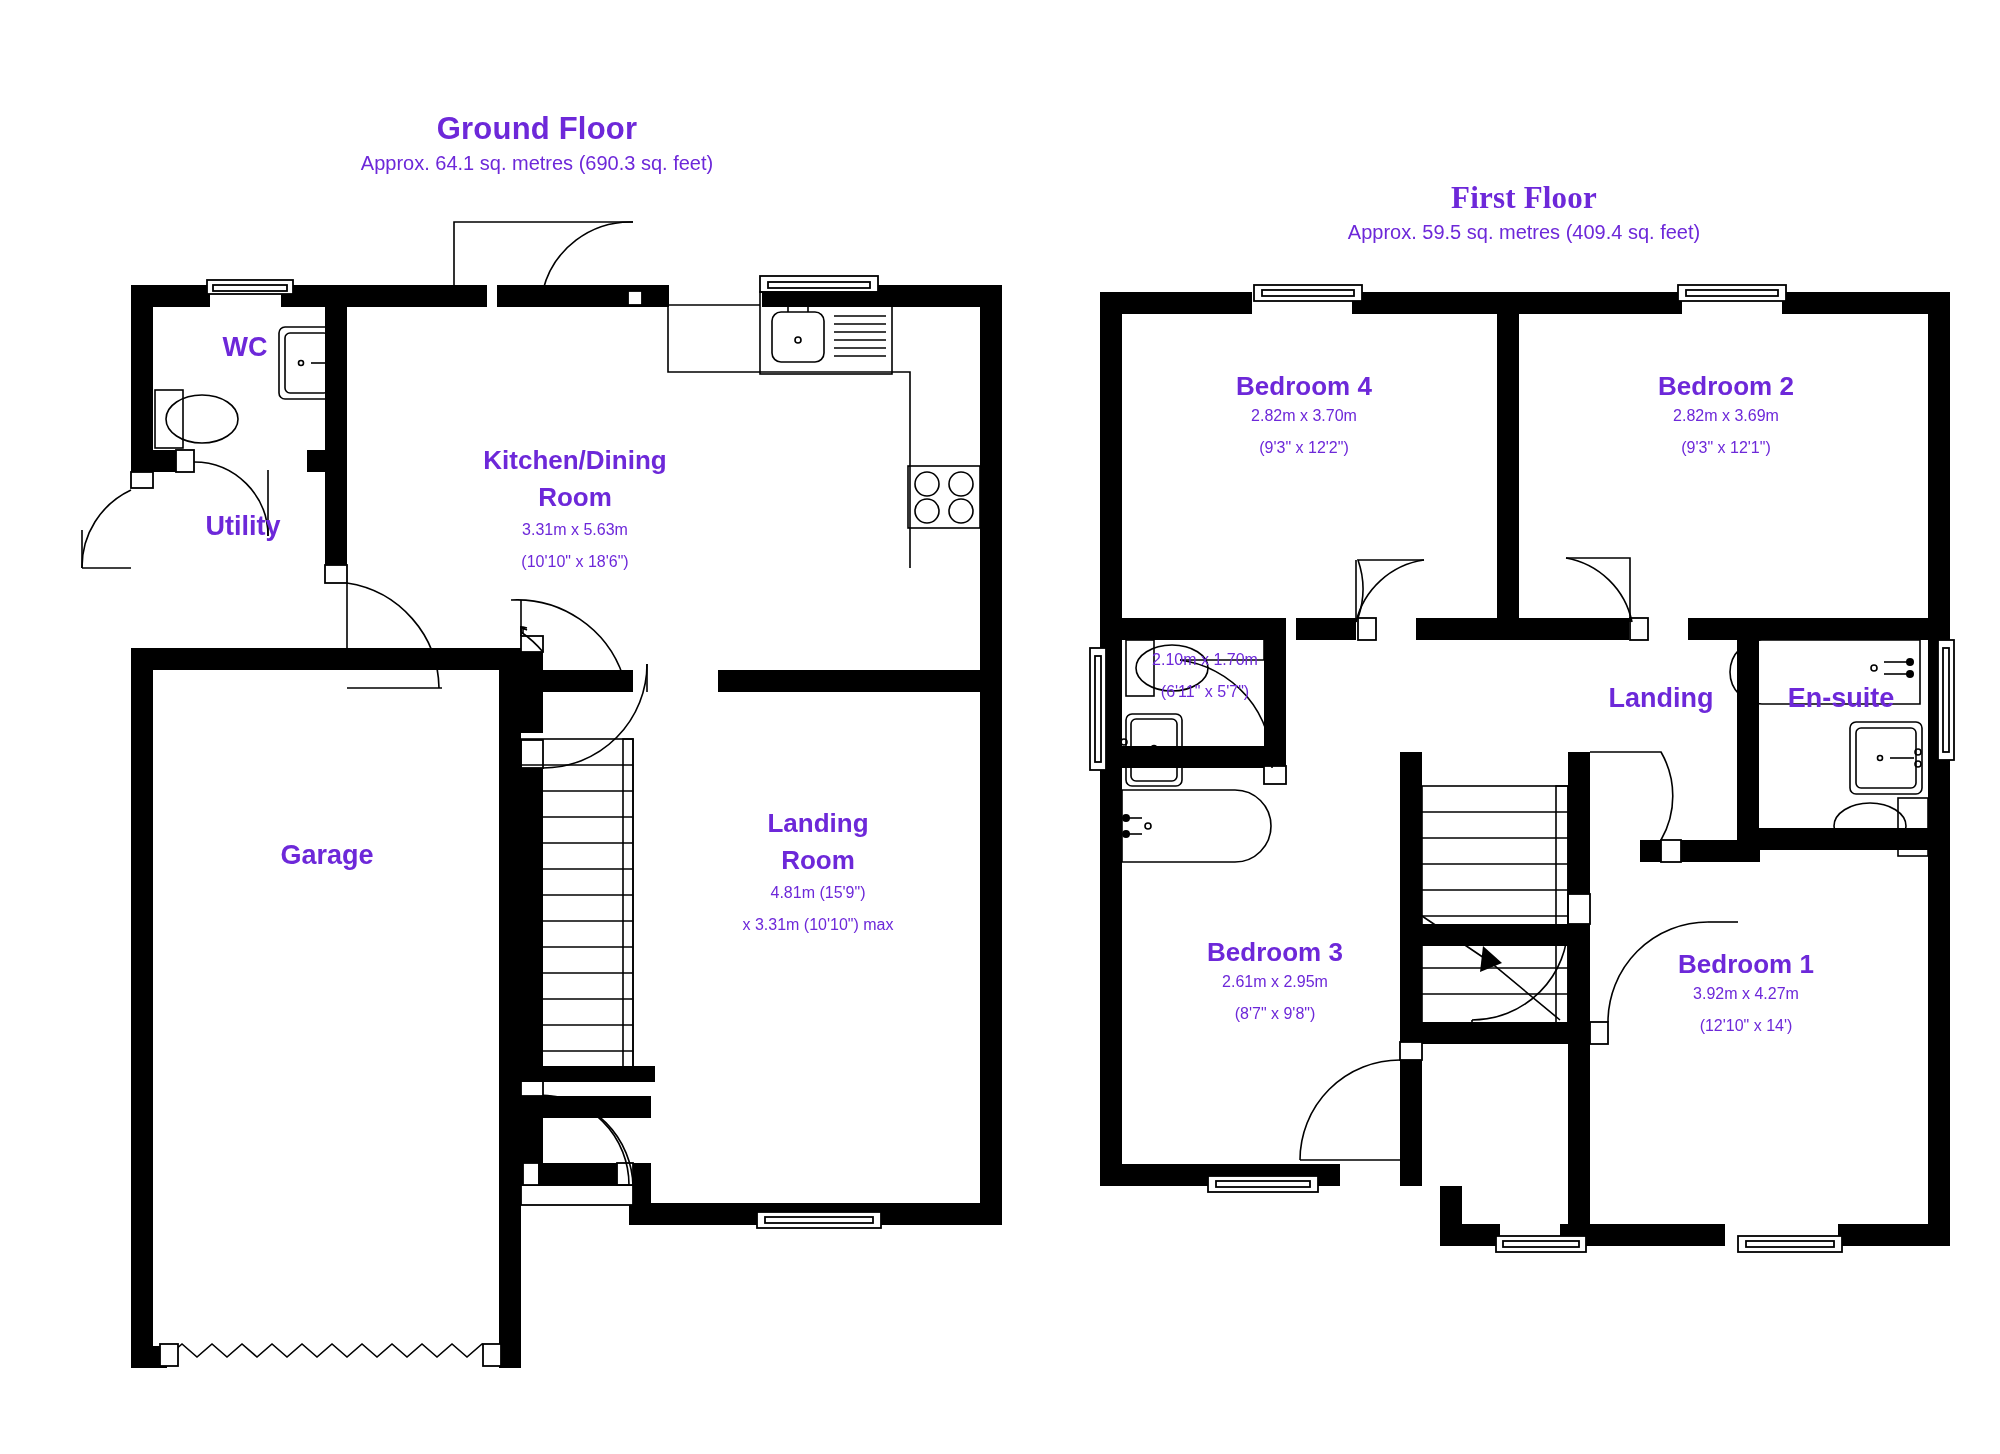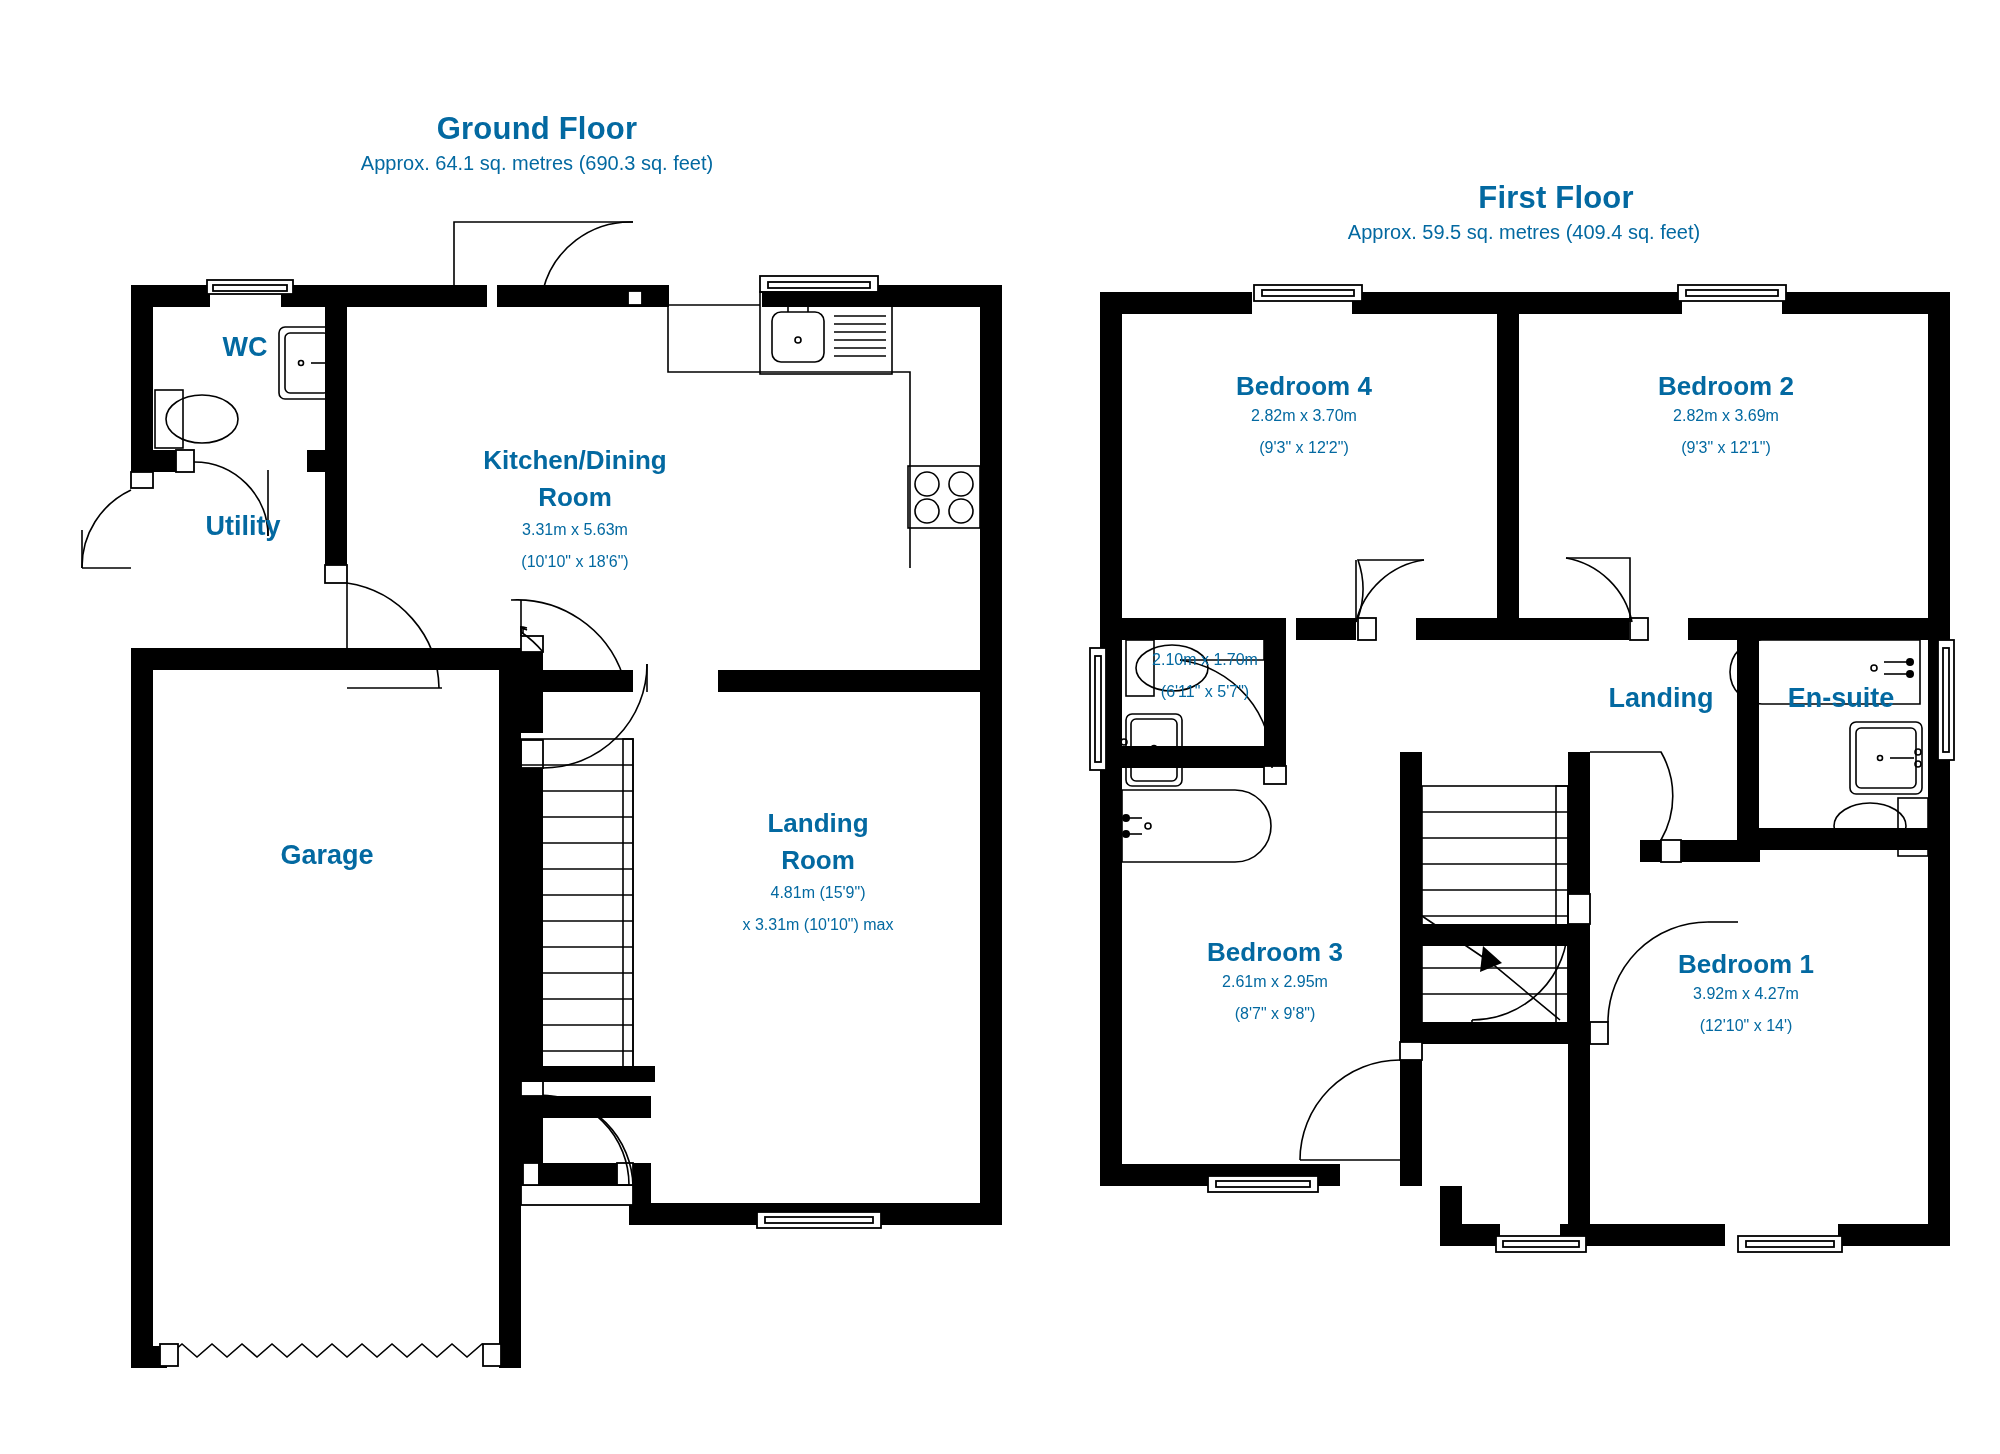--- a/index.html
+++ b/index.html
@@ -30,21 +30,21 @@
     width: 2000px;
     height: 1454px;
   }
 
   
   .txt {
     position: absolute;
     text-align: center;
     line-height: 1.18;
     white-space: nowrap;
-    color: #0369a1;
+    color: #6d28d9;
   }
   .floor-title {
     font-size: 31px;
     font-weight: bold;
     letter-spacing: 0.2px;
   }
   .floor-sub {
     font-size: 20px;
     font-weight: normal;
   }
@@ -402,21 +402,21 @@
       <g>
         <rect class="thin" x="1898" y="798" width="30" height="58" fill="#fff"></rect>
         <ellipse class="thin" cx="1870" cy="826" rx="36" ry="23" fill="#fff"></ellipse>
       </g>
     </g>
   </svg>
 
   <div class="txt floor-title ctr" style="left:537px; top:111px;">Ground Floor</div>
   <div class="txt floor-sub ctr" style="left:537px; top:152px;">Approx. 64.1 sq. metres (690.3 sq. feet)</div>
 
-  <div class="txt floor-title ctr" style="left:1556px; top:180px;">First Floor</div>
+  <div class="txt floor-title ctr" style="left:1524px; top:180px;font-family:Liberation Serif, serif;">First Floor</div>
   <div class="txt floor-sub ctr" style="left:1524px; top:221px;">Approx. 59.5 sq. metres (409.4 sq. feet)</div>
 
   <div class="txt room-name-lg ctr" style="left:245px; top:332px;">WC</div>
 
   <div class="txt room-name-lg ctr" style="left:243px; top:511px;">Utility</div>
 
   <div class="txt room-name ctr" style="left:575px; top:445px;">Kitchen/Dining</div>
   <div class="txt room-name ctr" style="left:575px; top:482px;">Room</div>
   <div class="txt room-dim ctr" style="left:575px; top:521px;">3.31m x 5.63m</div>
   <div class="txt room-dim ctr" style="left:575px; top:553px;">(10'10" x 18'6")</div>

